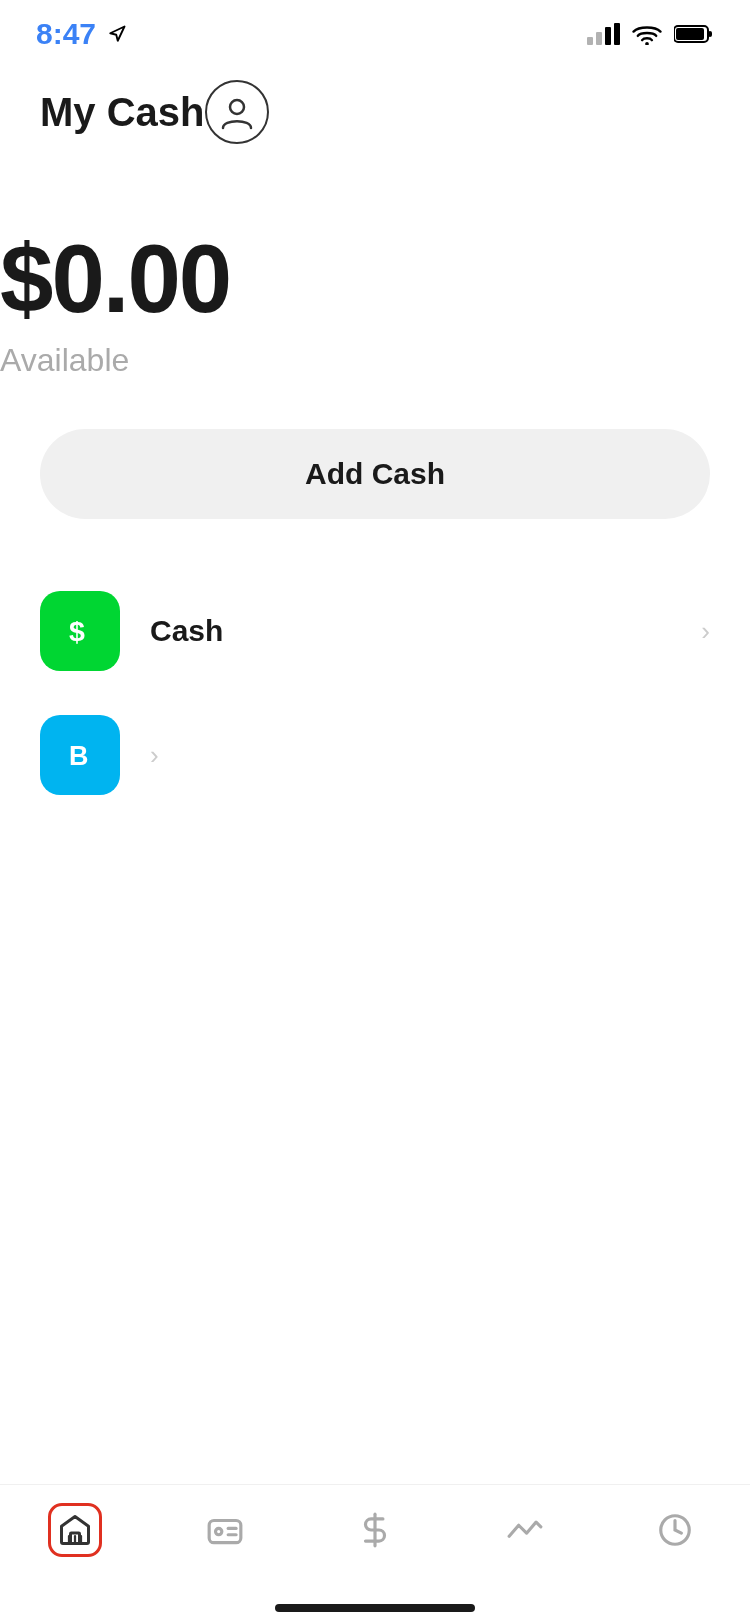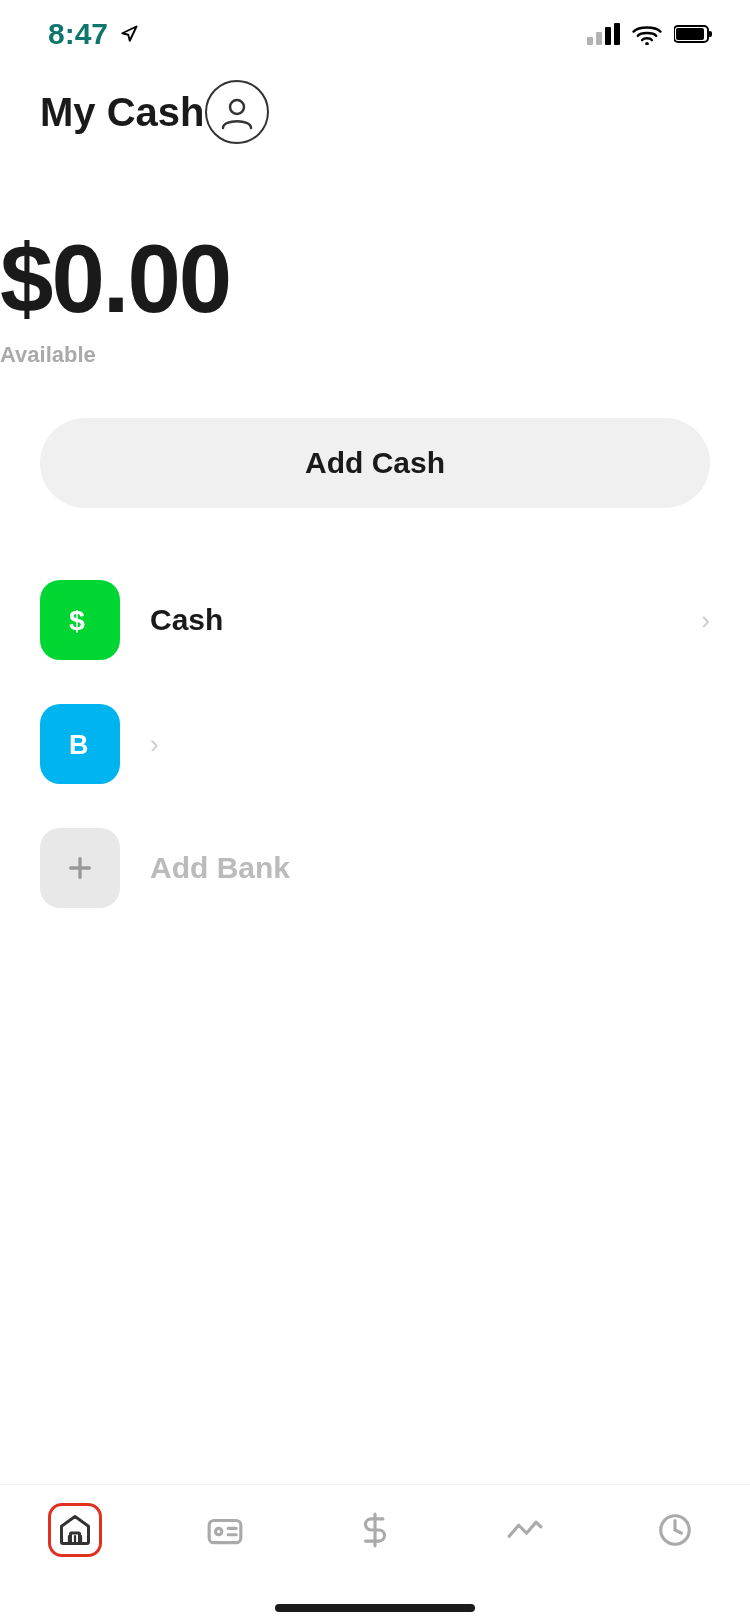--- a/index.html
+++ b/index.html
@@ -19,25 +19,24 @@
       display: flex;
       justify-content: space-between;
       align-items: center;
       padding: 18px 36px 10px 36px;
       height: 60px;
     }
 
     .status-time {
       font-size: 30px;
       font-weight: 700;
-      color: #0f766e;
+      color: #3b82f6;
       display: flex;
       align-items: center;
       gap: 12px;
-      margin-left: 12px;
     }
 
     .status-icons {
       display: flex;
       align-items: center;
       gap: 12px;
     }
 
     .signal-bars {
       display: flex;
@@ -87,24 +86,24 @@
     }
 
     .balance-amount {
       font-size: 96px;
       font-weight: 800;
       color: #1a1a1a;
       letter-spacing: -2px;
     }
 
     .balance-label {
-      font-size: 22px;
+      font-size: 32px;
       color: #aaa;
       margin-top: 8px;
-      font-weight: 700;
+      font-weight: 400;
     }
 
     
     .action-buttons {
       display: flex;
       justify-content: center;
       gap: 32px;
       padding: 0 40px;
       margin-bottom: 50px;
     }
@@ -294,29 +293,20 @@
 
   <div class="list-item">
     <div class="list-item-icon icon-blue">
       <svg width="38" height="38" viewBox="0 0 24 24">
         <text x="5" y="18" font-size="17" font-weight="800" fill="#fff" font-family="Arial">B</text>
       </svg>
     </div>
     <span class="chevron">›</span>
   </div>
 
-  <div class="list-item">
-    <div class="list-item-icon icon-gray">
-      <svg width="32" height="32" viewBox="0 0 24 24">
-        <line x1="12" y1="5" x2="12" y2="19" stroke="#999" stroke-width="2.5" stroke-linecap="round"></line>
-        <line x1="5" y1="12" x2="19" y2="12" stroke="#999" stroke-width="2.5" stroke-linecap="round"></line>
-      </svg>
-    </div>
-    <span class="list-item-label list-item-label-gray">Add Bank</span>
-  </div>
 
 </div>
 
 <div class="bottom-nav">
 
   <div class="nav-item nav-item-active">
     <div class="nav-icon">
       <svg width="38" height="38" viewBox="0 0 24 24" fill="none" stroke="#333" stroke-width="2" stroke-linecap="round" stroke-linejoin="round">
         <path d="M3 9.5L12 3l9 6.5V20a1 1 0 01-1 1H4a1 1 0 01-1-1V9.5z"></path>
         <rect x="9" y="14" width="6" height="7" rx="0.5" fill="none"></rect>

